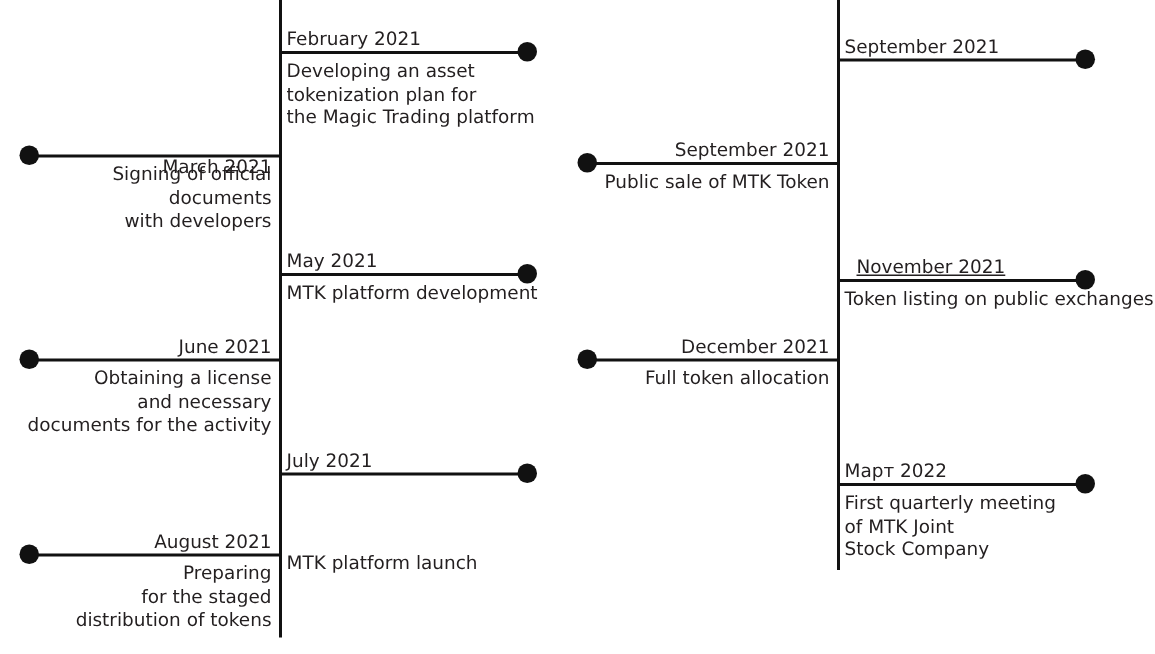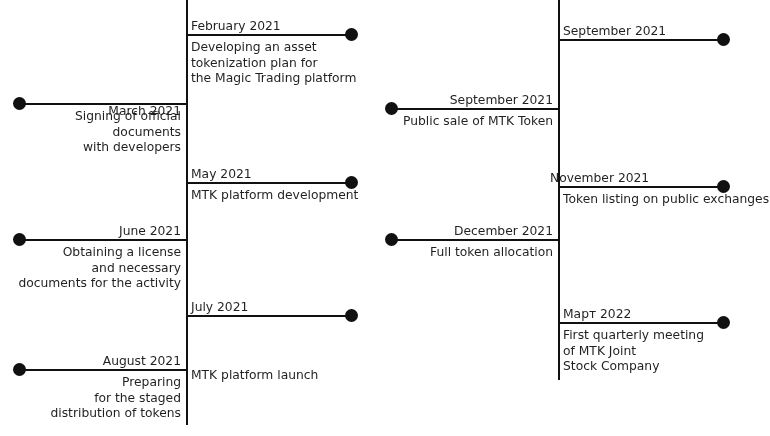--- a/index.html
+++ b/index.html
@@ -146,21 +146,21 @@
   <div class="node-dot" style="left:385px; top:102px;"></div>
   <div class="milestone align-right" style="left:372px; top:93px; width:181px;">
     <div class="date">September 2021</div>
   </div>
   <div class="milestone align-right" style="left:372px; top:114px; width:181px;">
     <div class="desc">Public sale of MTK Token</div>
   </div>
 
   <div class="connector" style="left:558px; top:186px; width:166px;"></div>
   <div class="node-dot" style="left:717px; top:180px;"></div>
-  <div class="milestone align-left" style="left:550px; top:171px; width:190px;">
+  <div class="milestone align-left" style="left:571px; top:171px; width:190px;text-decoration:underline;">
     <div class="date">November 2021</div>
   </div>
   <div class="milestone align-left" style="left:563px; top:192px; width:210px;">
     <div class="desc">Token listing on public exchanges</div>
   </div>
 
   <div class="connector" style="left:391px; top:239px; width:167px;"></div>
   <div class="node-dot" style="left:385px; top:233px;"></div>
   <div class="milestone align-right" style="left:372px; top:224px; width:181px;">
     <div class="date">December 2021</div>

